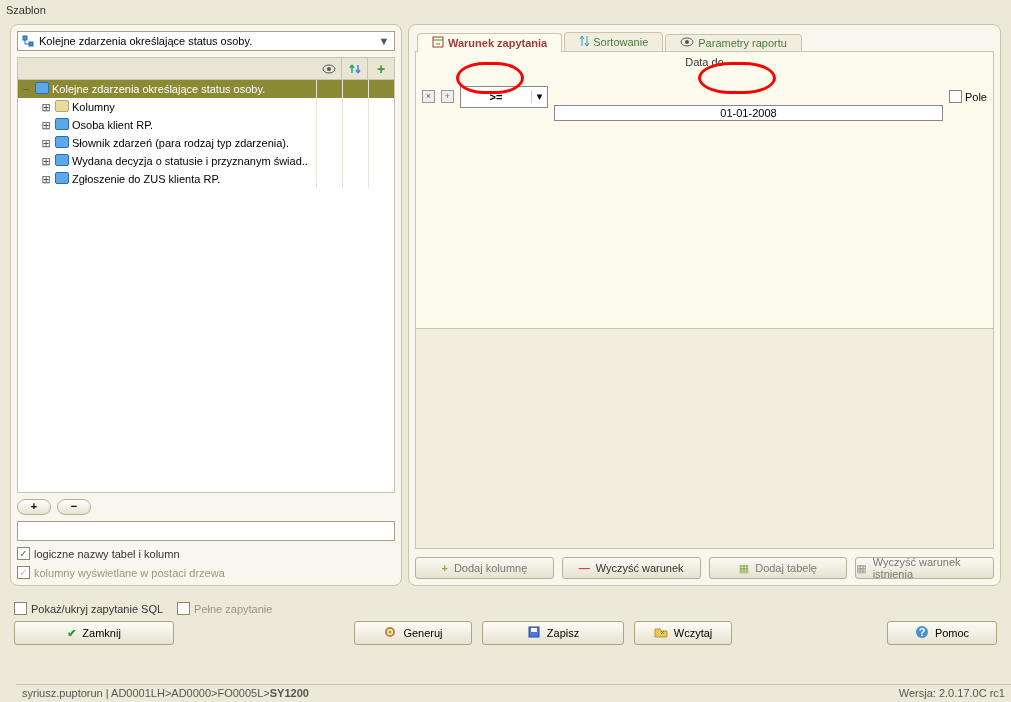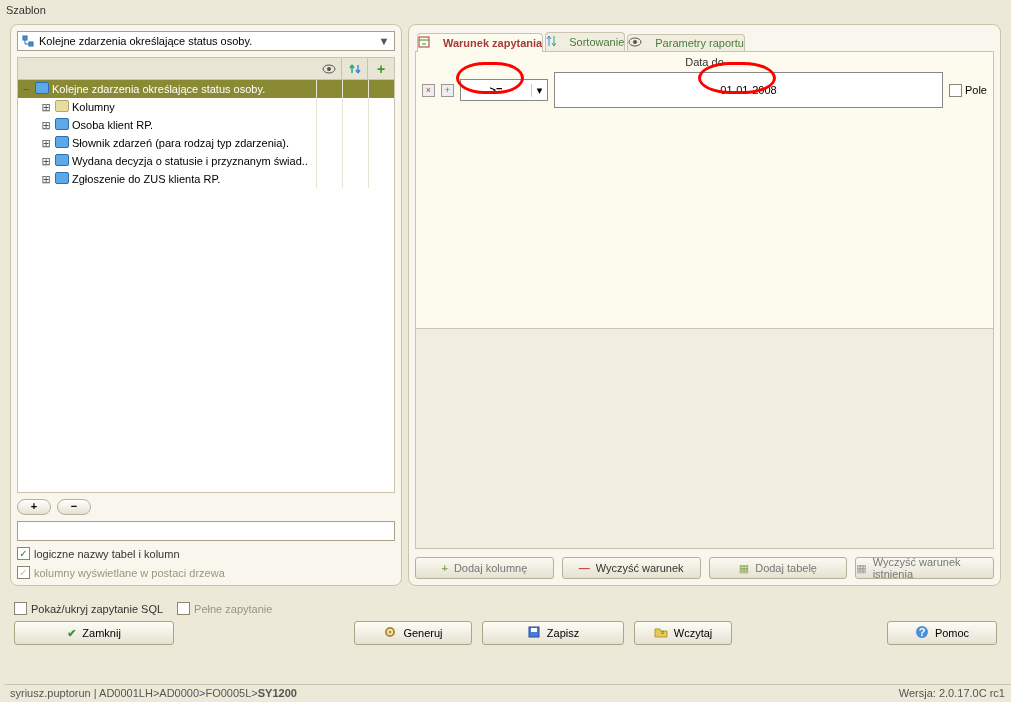--- a/index.html
+++ b/index.html
@@ -27,40 +27,40 @@
   .tree-row .col { width: 26px; border-left: 1px solid #e8e5d7; height: 100%; }
   .folder-blue { width: 14px; height: 12px; background: #5da9e8; border: 1px solid #2a6fb0; border-radius: 2px; display: inline-block; }
   .folder-tan { width: 14px; height: 12px; background: #e8dca0; border: 1px solid #b5a86a; border-radius: 2px; display: inline-block; }
   .plus-minus-bar { display: flex; gap: 6px; margin-top: 6px; }
   .pm-btn { width: 34px; height: 16px; background: linear-gradient(#fff,#e6e2d2); border: 1px solid #b5b09a; border-radius: 8px; text-align: center; line-height: 12px; font-weight: bold; cursor: pointer; }
   .left-input { width: 100%; height: 20px; border: 1px solid #a7a08a; background: #fff; margin-top: 6px; padding: 0 4px; }
   .chk-line { display: flex; align-items: center; gap: 4px; margin-top: 6px; color: #333; }
   .chk-line.dis { color: #9a977e; }
   .chk { width: 13px; height: 13px; border: 1px solid #8a866f; background: #fff; display: inline-flex; align-items: center; justify-content: center; font-size: 10px; color: #3a7a22; }
   .tabs { display: flex; align-items: flex-end; height: 24px; gap: 0; margin: -4px 0 0 2px; }
-  .tab { display: flex; align-items: center; gap: 13px; padding: 2px 0; border: 1px solid #c9c4ad; border-bottom: none; border-radius: 4px 4px 0 0; background: #f1eee0; margin-right: 2px; cursor: pointer; }
+  .tab { display: flex; align-items: center; gap: 4px; padding: 2px 14px; border: 1px solid #c9c4ad; border-bottom: none; border-radius: 4px 4px 0 0; background: #f1eee0; margin-right: 2px; cursor: pointer; }
   .tab.active { background: #fdfbee; font-weight: bold; color: #a53a3a; position: relative; top: 1px; }
   .tab.inactive { color: #477a3d; }
   .cond-area { border: 1px solid #c9c4ad; background: #fdfbee; flex: 1; display: flex; flex-direction: column; }
   .field-lbl { padding: 4px 6px 0 6px; color: #333; text-align: center; }
   .cond-row { display: flex; align-items: center; gap: 6px; padding: 4px 6px; position: relative; }
   .mini-btn { width: 13px; height: 13px; border: 1px solid #999; background: #eee; font-size: 9px; line-height: 10px; text-align: center; cursor: pointer; }
   .op-combo { width: 88px; height: 22px; border: 1px solid #888; background: #fff; display: flex; align-items: center; }
   .op-combo .txt { flex: 1; text-align: center; font-weight: bold; }
   .op-combo .arr { width: 16px; text-align: center; border-left: 1px solid #ccc; }
-  .val-input { flex: 1; height: 36px; border: 1px solid #888; background: #fff; text-align: center; padding: 0 6px; }
+  .val-input { flex: 1; height: 16px; border: 1px solid #888; background: #fff; text-align: center; padding: 0 6px; margin-top: 33px; }
   .pole { display: flex; align-items: center; gap: 3px; }
   .cond-bottom { height: 220px; border-top: 1px solid #c9c4ad; background: #f1eee0; margin-top: auto; }
   .btn-row { display: flex; gap: 8px; margin-top: 8px; }
   .btn { flex: 1; height: 22px; border: 1px solid #b5b09a; background: linear-gradient(#fafaf2,#e6e2d2); border-radius: 3px; display: flex; align-items: center; justify-content: center; gap: 6px; cursor: pointer; color: #777; }
   .btn.act { color: #333; }
   .bottom-opts { margin: 10px 14px 0 14px; display: flex; gap: 14px; align-items: center; }
   .bottom-btns { margin: 6px 14px 0 14px; display: flex; gap: 10px; align-items: center; }
   .big-btn { height: 24px; border: 1px solid #aaa582; background: linear-gradient(#fdfdf6,#e6e2d2); border-radius: 3px; display: flex; align-items: center; justify-content: center; gap: 6px; cursor: pointer; padding: 0 12px; }
-  .status { position: absolute; bottom: 0; left: 4px; right: 0; height: 18px; border-top: 1px solid #c9c4ad; background: #ece9d8; display: flex; justify-content: space-between; padding: 2px 6px; color: #555; }
+  .status { position: absolute; bottom: 0; left: 16px; right: 0; height: 18px; border-top: 1px solid #c9c4ad; background: #ece9d8; display: flex; justify-content: space-between; padding: 2px 6px; color: #555; }
   .annot { position: absolute; border: 3px solid red; border-radius: 50%/60%; pointer-events: none; }
 </style>
 </head>
 <body>
 
 <div class="window-title">Szablon</div>
 
 <div class="main">
 
   <div class="panel left">

